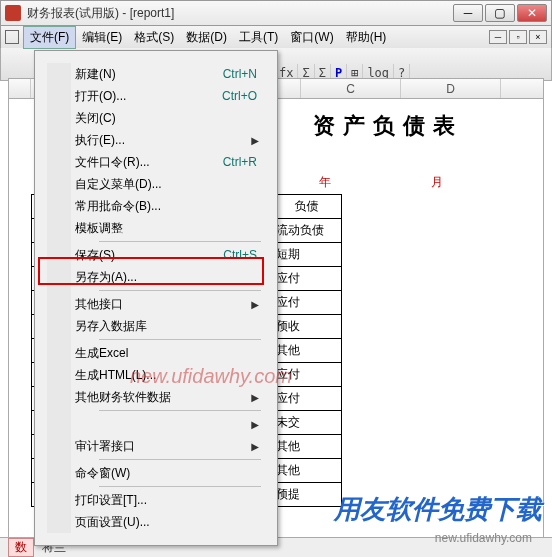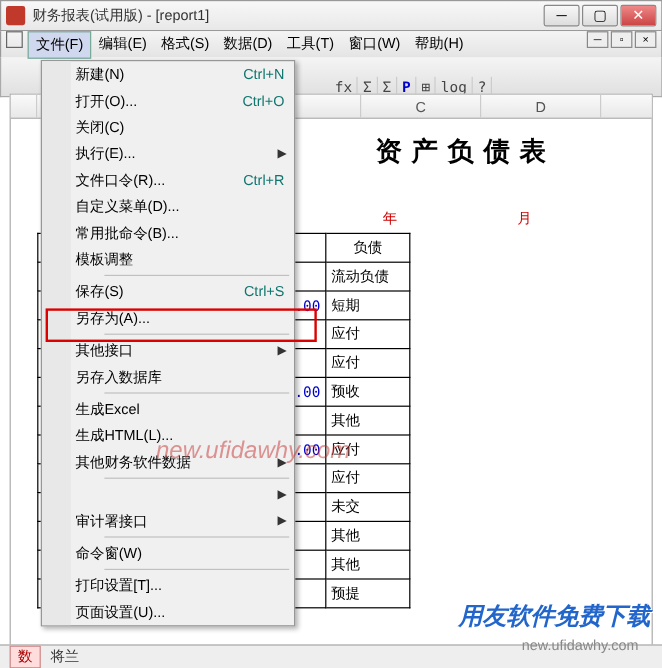--- a/index.html
+++ b/index.html
@@ -5,31 +5,31 @@
 * { margin: 0; padding: 0; box-sizing: border-box; font-family: "SimSun", "宋体", sans-serif; font-size: 12px; }
 body { background: #fff; width: 552px; height: 557px; overflow: hidden; position: relative; }
 
 .titlebar { height: 26px; background: linear-gradient(to bottom, #f8f8f8, #e8e8e8); border: 1px solid #999; display: flex; align-items: center; padding: 0 4px; }
 .titlebar-icon { width: 16px; height: 16px; background: #c0392b; border-radius: 2px; margin-right: 6px; }
 .titlebar-text { flex: 1; color: #333; }
 .win-btns { display: flex; gap: 2px; }
 .win-btn { width: 30px; height: 18px; border: 1px solid #888; background: linear-gradient(to bottom, #f8f8f8, #ddd); display: flex; align-items: center; justify-content: center; border-radius: 2px; cursor: pointer; }
 .win-btn.close { background: linear-gradient(to bottom, #e88, #c44); color: #fff; }
 
-.menubar { height: 22px; background: linear-gradient(to bottom, #f4f4f4, #e4e4e4); border-left: 1px solid #999; border-right: 1px solid #999; display: flex; align-items: flex-start; padding: 0 4px; }
+.menubar { height: 22px; background: linear-gradient(to bottom, #f4f4f4, #e4e4e4); border-left: 1px solid #999; border-right: 1px solid #999; display: flex; align-items: center; padding: 0 4px; }
 .menubar-item { padding: 2px 6px; cursor: pointer; }
 .menubar-item.active { background: #d0d8f0; border: 1px solid #7a9; }
 .menubar-icon { width: 14px; height: 14px; border: 1px solid #666; margin-right: 4px; }
 .mdi-btns { margin-left: auto; display: flex; gap: 2px; }
 .mdi-btn { width: 18px; height: 14px; border: 1px solid #888; background: #eee; font-size: 9px; display: flex; align-items: center; justify-content: center; cursor: pointer; }
 
 .toolbar { height: 28px; background: linear-gradient(to bottom, #f4f4f4, #e0e0e0); border: 1px solid #aaa; border-top: none; display: flex; align-items: flex-start; padding: 16px 4px; overflow: hidden; }
 .tool { padding: 2px 4px; border-right: 1px solid #ccc; color: #444; font-family: monospace; }
 
-.dropdown { position: absolute; left: 34px; top: 50px; width: 212px; background: #f0f0f0; border: 1px solid #979797; box-shadow: 2px 2px 4px rgba(0,0,0,0.3); z-index: 100; padding: 0; }
+.dropdown { position: absolute; left: 34px; top: 50px; width: 244px; background: #f0f0f0; border: 1px solid #979797; box-shadow: 2px 2px 4px rgba(0,0,0,0.3); z-index: 100; padding: 12px; }
 .dropdown-inner { border-left: 24px solid #e8e8e8; }
 .menu-item { height: 22px; display: flex; align-items: center; padding: 0 8px; cursor: pointer; position: relative; margin-left: -24px; padding-left: 28px; }
 .menu-label { flex: 1; color: #000; }
 .menu-shortcut { color: #0f766e; margin-left: 20px; }
 .menu-arrow { position: absolute; right: 6px; font-size: 10px; color: #333; }
 .menu-sep { height: 1px; background: #c0c0c0; margin: 2px 4px 2px 28px; }
 
 .highlight-box { position: absolute; left: 38px; top: 257px; width: 226px; height: 28px; border: 2px solid #d00; z-index: 200; pointer-events: none; }
 
 .sheet-area { position: absolute; left: 8px; top: 78px; right: 8px; bottom: 8px; border: 1px solid #aaa; background: #fff; }
@@ -48,21 +48,21 @@
 table.grid { position: absolute; left: 22px; top: 95px; border-collapse: collapse; }
 table.grid td, table.grid th { border: 1px solid #000; height: 24px; padding: 0 4px; font-size: 12px; }
 table.grid th { background: #fff; font-weight: normal; text-align: center; }
 .col-nx { width: 40px; }
 .col-yc { width: 100px; text-align: center; }
 .col-qm { width: 100px; text-align: right; }
 .col-fz { width: 70px; text-align: left; padding-left: 4px; }
 .num { color: #0000cc; text-align: right; font-family: monospace; }
 
 .watermark1 { position: absolute; left: 130px; top: 365px; color: rgba(200,50,50,0.5); font-size: 20px; font-style: italic; z-index: 300; pointer-events: none; }
-.watermark2 { position: absolute; right: 10px; bottom: 30px; color: #2266cc; font-size: 20px; font-weight: bold; font-style: italic; z-index: 300; text-shadow: 1px 1px 0 #fff; pointer-events: none; }
+.watermark2 { position: absolute; right: 10px; bottom: 30px; color: #2266cc; font-size: 26px; font-weight: bold; font-style: italic; z-index: 300; text-shadow: 1px 1px 0 #fff; pointer-events: none; }
 .watermark3 { position: absolute; right: 20px; bottom: 12px; color: #888; font-size: 12px; z-index: 300; pointer-events: none; }
 
 .statusbar { position: absolute; left: 0; bottom: 0; height: 20px; width: 100%; background: #eee; border-top: 1px solid #aaa; display: flex; align-items: center; padding: 0 8px; font-size: 11px; color: #333; }
 .status-tab { background: #fdd; border: 1px solid #c88; padding: 0 6px; margin-right: 8px; color: #a00; }
 </style>
 </head>
 <body>
 
 <div class="titlebar">
   <div class="titlebar-icon"></div>

